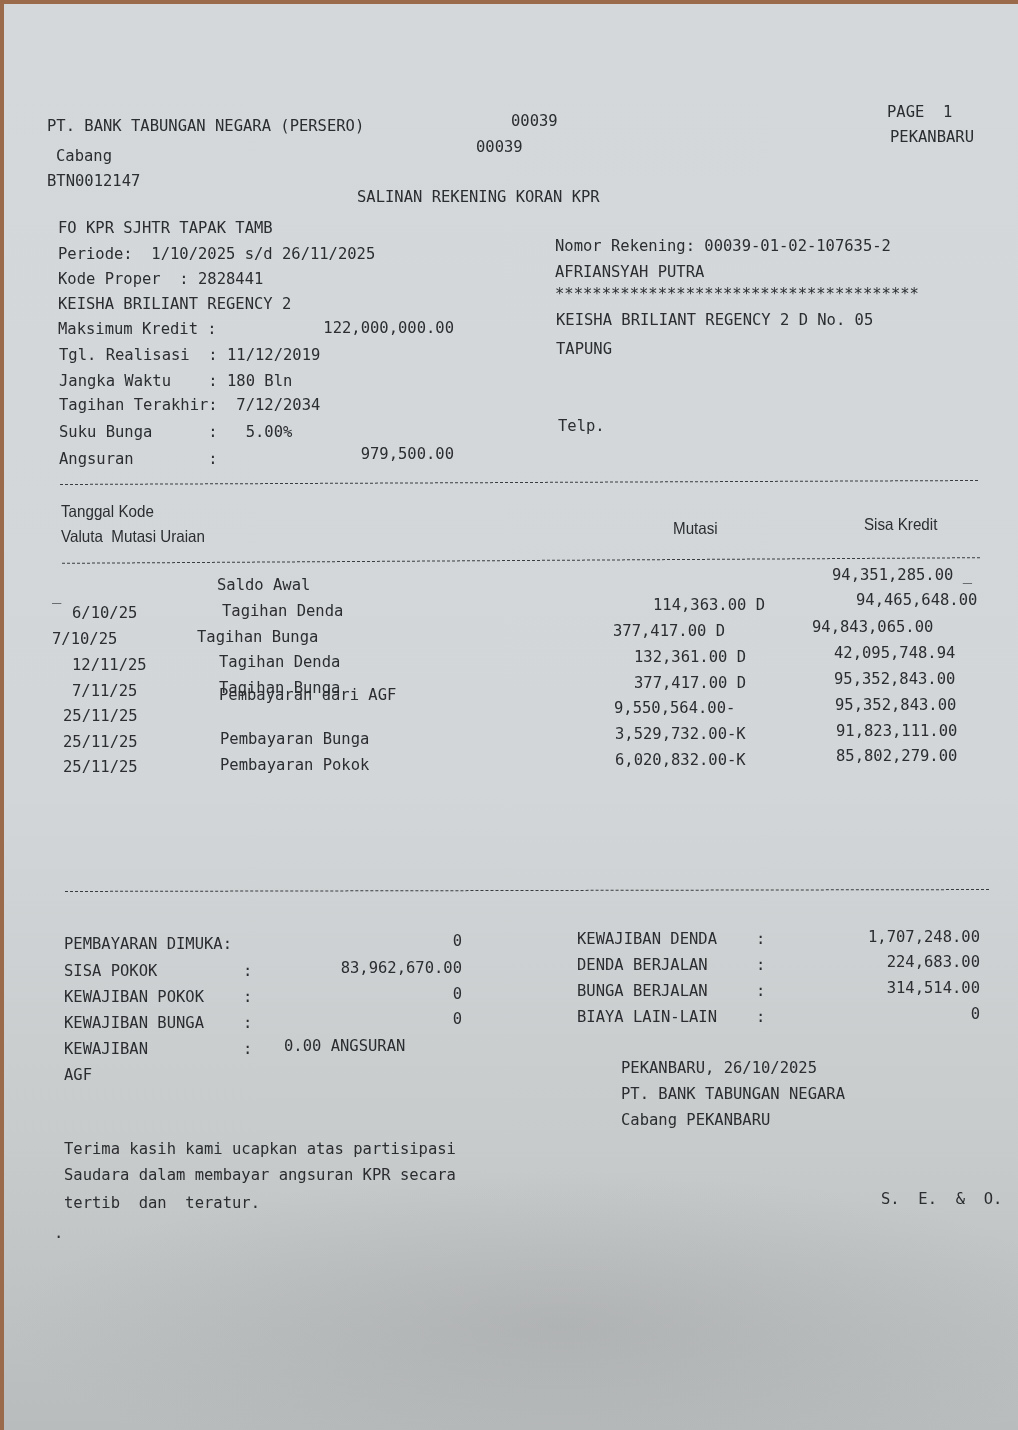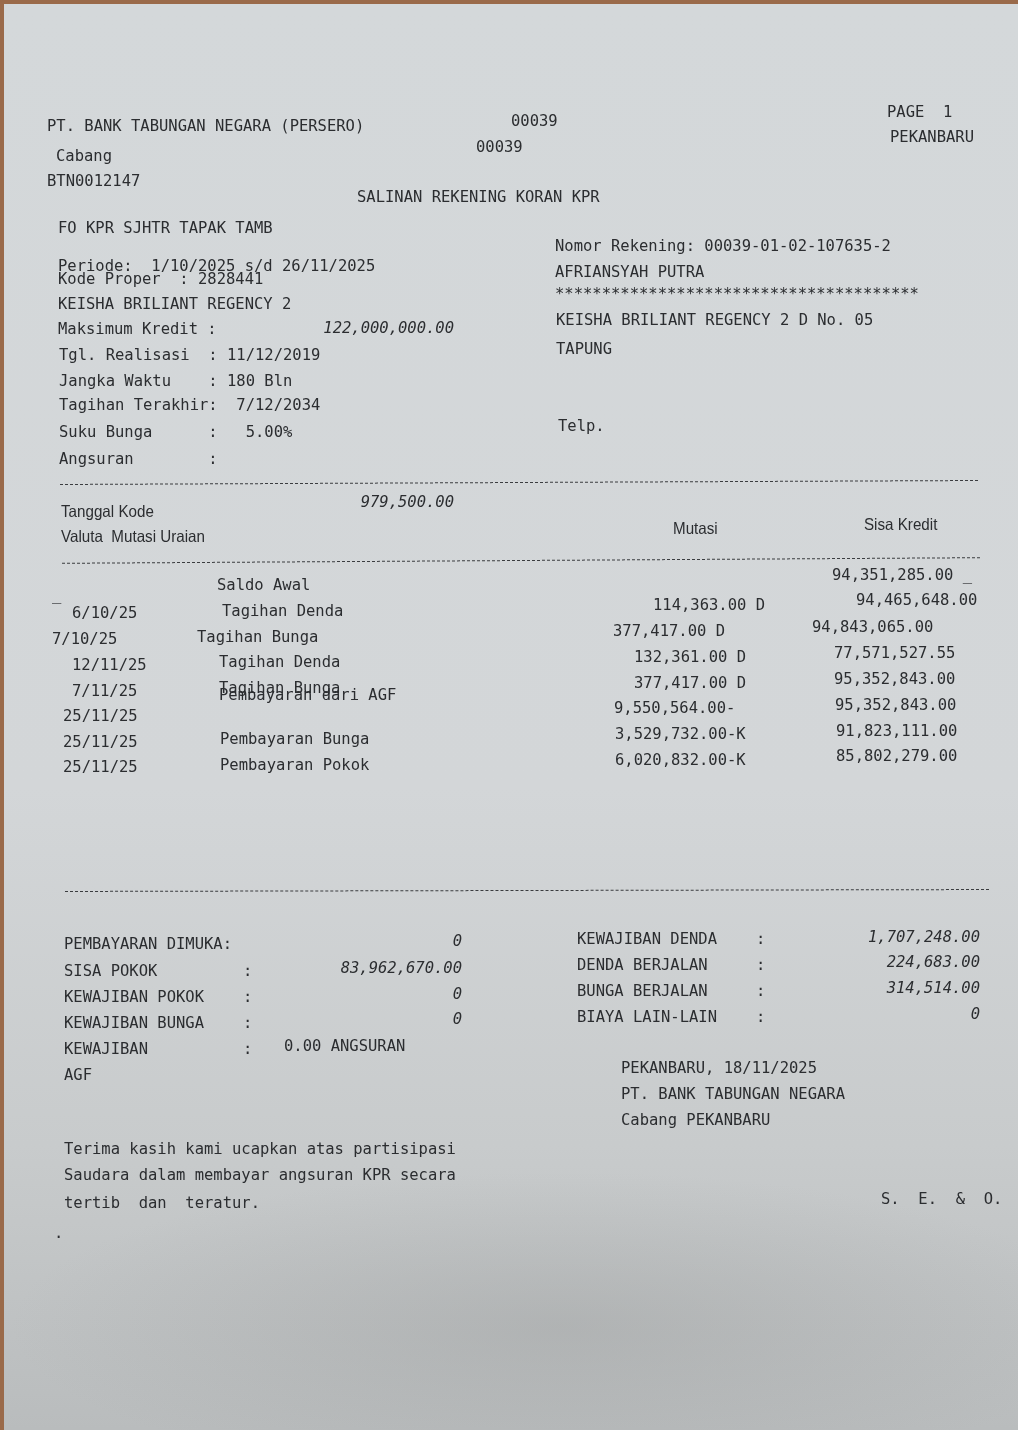--- a/index.html
+++ b/index.html
@@ -13,52 +13,52 @@
     font-family: "DejaVu Sans Mono", "Liberation Mono", monospace;
     color: #2b2d30;
     font-size: 15.5px;
   }
   .paper::after {
     content: ""; position: absolute; left: 0; right: 0; bottom: 0; height: 260px;
     background: radial-gradient(ellipse at 55% 60%, rgba(150,152,152,0.35) 0%, rgba(150,152,152,0) 70%);
     pointer-events: none;
   }
   .t { position: absolute; white-space: pre; line-height: 1; }
-  .r { text-align: right; font-style: italic; }
+  .r { text-align: right; }
   .dash {
     position: absolute; height: 0; border-top: 1.5px dashed #3a3c3f;
   }
   .cond { font-family: "Liberation Sans", sans-serif; font-size: 16.5px; transform: scaleX(0.92); transform-origin: left; }
 </style>
 </head>
 <body>
 
 <div class="paper">
 
   <div class="t" style="left:43px;top:115px;">PT. BANK TABUNGAN NEGARA (PERSERO)</div>
   <div class="t" style="left:507px;top:110px;">00039</div>
   <div class="t" style="left:472px;top:136px;">00039</div>
   <div class="t" style="left:52px;top:145px;">Cabang</div>
   <div class="t" style="left:43px;top:170px;">BTN0012147</div>
   <div class="t" style="left:883px;top:101px;">PAGE  1</div>
   <div class="t" style="left:886px;top:126px;">PEKANBARU</div>
   <div class="t" style="left:353px;top:186px;">SALINAN REKENING KORAN KPR</div>
 
   <div class="t" style="left:54px;top:217px;">FO KPR SJHTR TAPAK TAMB</div>
-  <div class="t" style="left:54px;top:243px;margin-top:12px;">Periode:  1/10/2025 s/d 26/11/2025</div>
+  <div class="t" style="left:54px;top:243px;">Periode:  1/10/2025 s/d 26/11/2025</div>
   <div class="t" style="left:54px;top:268px;">Kode Proper  : 2828441</div>
   <div class="t" style="left:54px;top:293px;">KEISHA BRILIANT REGENCY 2</div>
   <div class="t" style="left:54px;top:318px;">Maksimum Kredit :</div>
   <div class="t r" style="left:300px;top:317px;width:150px;">122,000,000.00</div>
   <div class="t" style="left:55px;top:344px;">Tgl. Realisasi  : 11/12/2019</div>
   <div class="t" style="left:55px;top:370px;">Jangka Waktu    : 180 Bln</div>
   <div class="t" style="left:55px;top:394px;">Tagihan Terakhir:  7/12/2034</div>
   <div class="t" style="left:55px;top:421px;">Suku Bunga      :   5.00%</div>
   <div class="t" style="left:55px;top:448px;">Angsuran        :</div>
-  <div class="t r" style="left:300px;top:443px;width:150px;margin-top:48px;">979,500.00</div>
+  <div class="t r" style="left:300px;top:443px;width:150px;">979,500.00</div>
 
   <div class="t" style="left:551px;top:235px;">Nomor Rekening: 00039-01-02-107635-2</div>
   <div class="t" style="left:551px;top:261px;">AFRIANSYAH PUTRA</div>
   <div class="t" style="left:551px;top:283px;">***************************************</div>
   <div class="t" style="left:552px;top:309px;">KEISHA BRILIANT REGENCY 2 D No. 05</div>
   <div class="t" style="left:552px;top:338px;">TAPUNG</div>
   <div class="t" style="left:554px;top:415px;">Telp.</div>
 
   <div class="dash" style="left:56px;top:478px;width:918px;transform:rotate(-0.25deg);"></div>
 
@@ -82,21 +82,21 @@
     <div>
       <div class="t" style="left:48px;top:628px;">7/10/25</div>
       <div class="t" style="left:193px;top:626px;">Tagihan Bunga</div>
       <div class="t" style="left:609px;top:620px;">377,417.00 D</div>
       <div class="t" style="left:808px;top:616px;">94,843,065.00</div>
     </div>
     <div>
       <div class="t" style="left:68px;top:654px;">12/11/25</div>
       <div class="t" style="left:215px;top:651px;">Tagihan Denda</div>
       <div class="t" style="left:630px;top:646px;">132,361.00 D</div>
-      <div class="t" style="left:830px;top:642px;">77,571,527.55</div>
+      <div class="t" style="left:830px;top:642px;">42,095,748.94</div>
     </div>
     <div>
       <div class="t" style="left:68px;top:680px;">7/11/25</div>
       <div class="t" style="left:215px;top:677px;">Tagihan Bunga</div>
       <div class="t" style="left:630px;top:672px;">377,417.00 D</div>
       <div class="t" style="left:830px;top:668px;">95,352,843.00</div>
     </div>
     <div>
       <div class="t" style="left:59px;top:705px;">25/11/25</div>
       <div class="t" style="left:215px;top:684px;">Pembayaran dari AGF</div>
@@ -154,21 +154,21 @@
 
     <div class="t" style="left:573px;top:980px;">BUNGA BERJALAN</div>
     <div class="t" style="left:752px;top:980px;">:</div>
     <div class="t r" style="left:816px;top:977px;width:160px;">314,514.00</div>
 
     <div class="t" style="left:573px;top:1006px;">BIAYA LAIN-LAIN</div>
     <div class="t" style="left:752px;top:1006px;">:</div>
     <div class="t r" style="left:816px;top:1003px;width:160px;">0</div>
   </div>
 
-  <div class="t" style="left:617px;top:1057px;">PEKANBARU, 18/11/2025</div>
+  <div class="t" style="left:617px;top:1057px;">PEKANBARU, 26/10/2025</div>
   <div class="t" style="left:617px;top:1083px;">PT. BANK TABUNGAN NEGARA</div>
   <div class="t" style="left:617px;top:1109px;">Cabang PEKANBARU</div>
 
   <div class="t" style="left:60px;top:1138px;">Terima kasih kami ucapkan atas partisipasi</div>
   <div class="t" style="left:60px;top:1164px;">Saudara dalam membayar angsuran KPR secara</div>
   <div class="t" style="left:60px;top:1192px;">tertib  dan  teratur.</div>
   <div class="t" style="left:877px;top:1188px;">S.  E.  &amp;  O.</div>
   <div class="t" style="left:50px;top:1222px;">.</div>
 </div>
 

